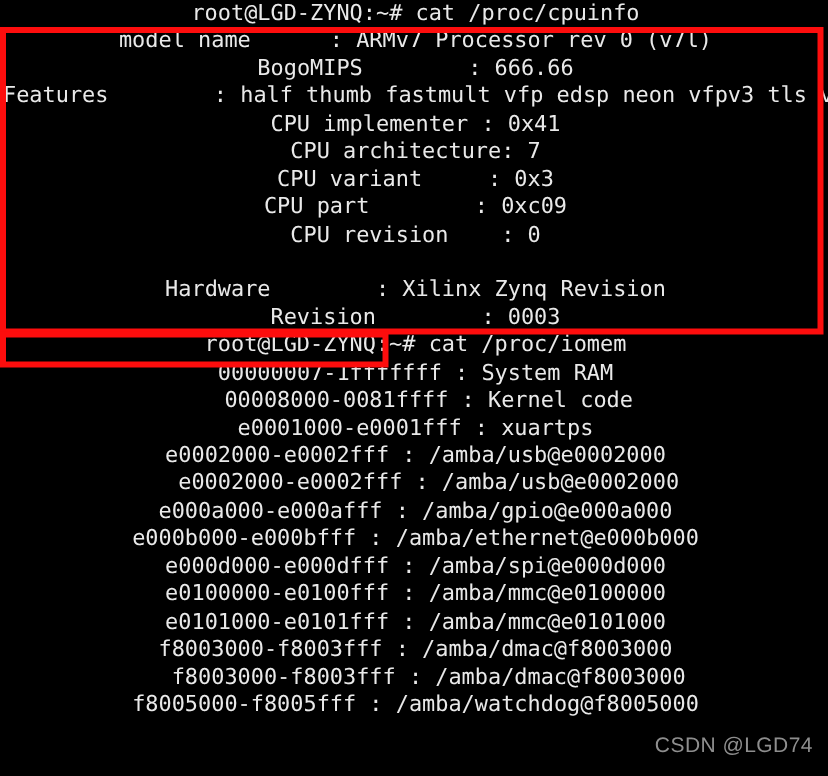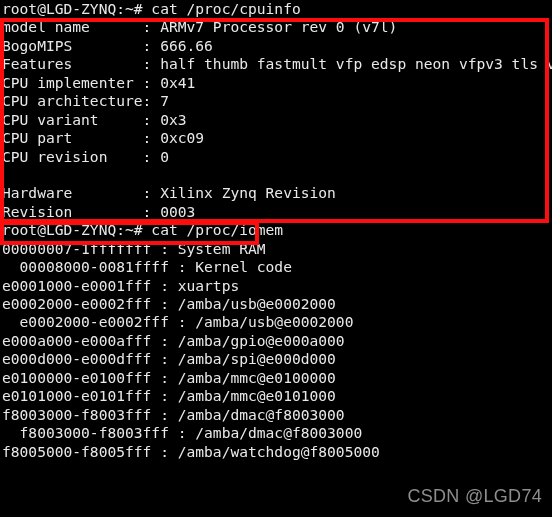--- a/index.html
+++ b/index.html
@@ -26,20 +26,21 @@
     width: 552px;
     padding-top: 0px;
     box-sizing: border-box;
   }
   .line {
     white-space: pre;
     height: 18.45px;
     padding-left: 2px;
     letter-spacing: 0px;
     color: #e9e9e9;
+    text-align: center;
   }
   .line.blank {
     height: 18.45px;
   }
   .redbox {
     position: absolute;
     border: 4px solid #fd0d0d;
     box-sizing: border-box;
     pointer-events: none;
     background: transparent;
@@ -54,21 +55,21 @@
     left: 0px;
     top: 221px;
     width: 259px;
     height: 24px;
   }
   #watermark {
     position: absolute;
     right: 10px;
     bottom: 12px;
     font-family: "Liberation Sans", sans-serif;
-    font-size: 18px;
+    font-size: 14px;
     color: #8e8e8e;
     letter-spacing: 0.3px;
     white-space: pre;
   }
 </style>
 </head>
 <body>
 
 <div id="screen">
 
@@ -85,20 +86,21 @@
       <div class="line blank"></div>
       <div class="line">Hardware        : Xilinx Zynq Revision</div>
       <div class="line">Revision        : 0003</div>
       <div class="line">root@LGD-ZYNQ:~# cat /proc/iomem</div>
       <div class="line">00000007-1fffffff : System RAM</div>
       <div class="line">  00008000-0081ffff : Kernel code</div>
       <div class="line">e0001000-e0001fff : xuartps</div>
       <div class="line">e0002000-e0002fff : /amba/usb@e0002000</div>
       <div class="line">  e0002000-e0002fff : /amba/usb@e0002000</div>
       <div class="line">e000a000-e000afff : /amba/gpio@e000a000</div>
+      <div class="line">e000b000-e000bfff : /amba/ethernet@e000b000</div>
       <div class="line">e000d000-e000dfff : /amba/spi@e000d000</div>
       <div class="line">e0100000-e0100fff : /amba/mmc@e0100000</div>
       <div class="line">e0101000-e0101fff : /amba/mmc@e0101000</div>
       <div class="line">f8003000-f8003fff : /amba/dmac@f8003000</div>
       <div class="line">  f8003000-f8003fff : /amba/dmac@f8003000</div>
       <div class="line">f8005000-f8005fff : /amba/watchdog@f8005000</div>
     </div>
 
   <div class="redbox" id="redbox-cpuinfo"></div>
   <div class="redbox" id="redbox-sysram"></div>

